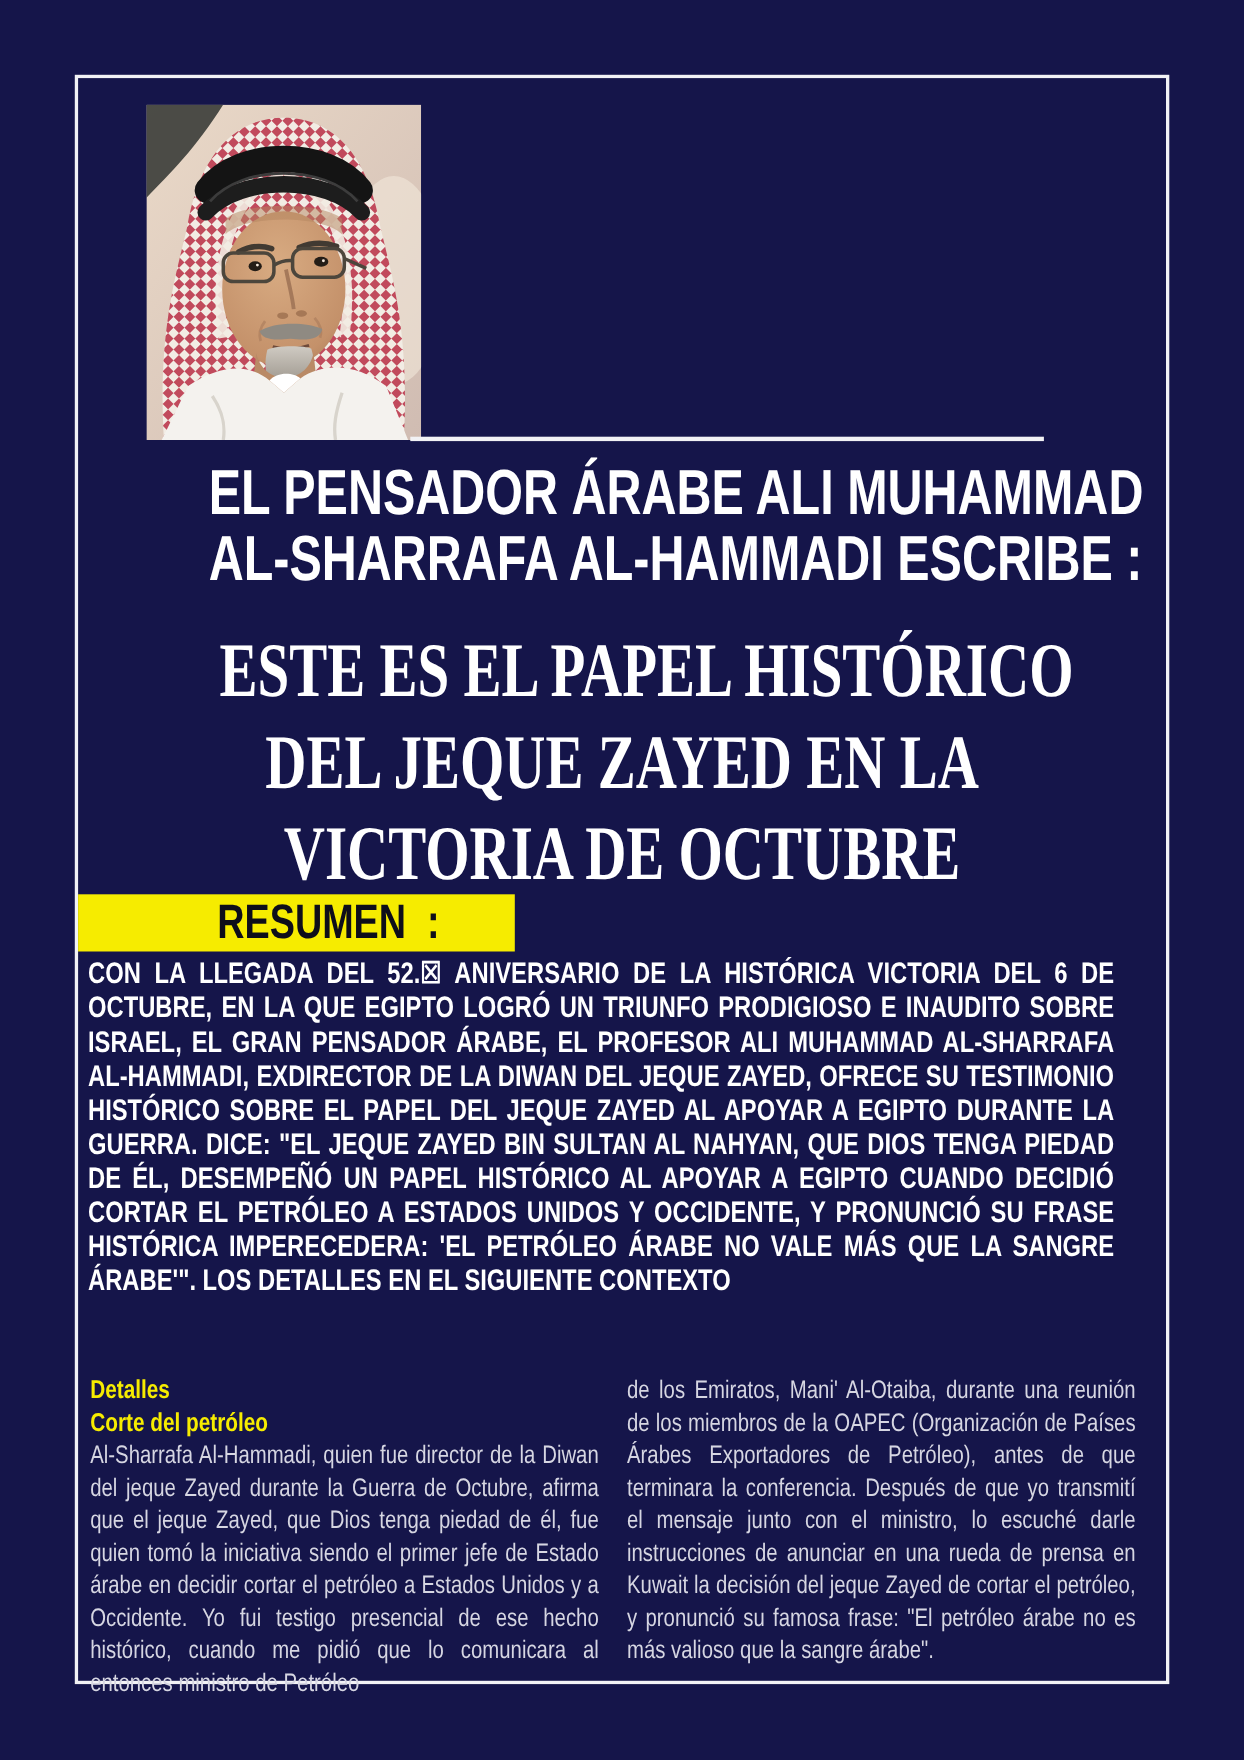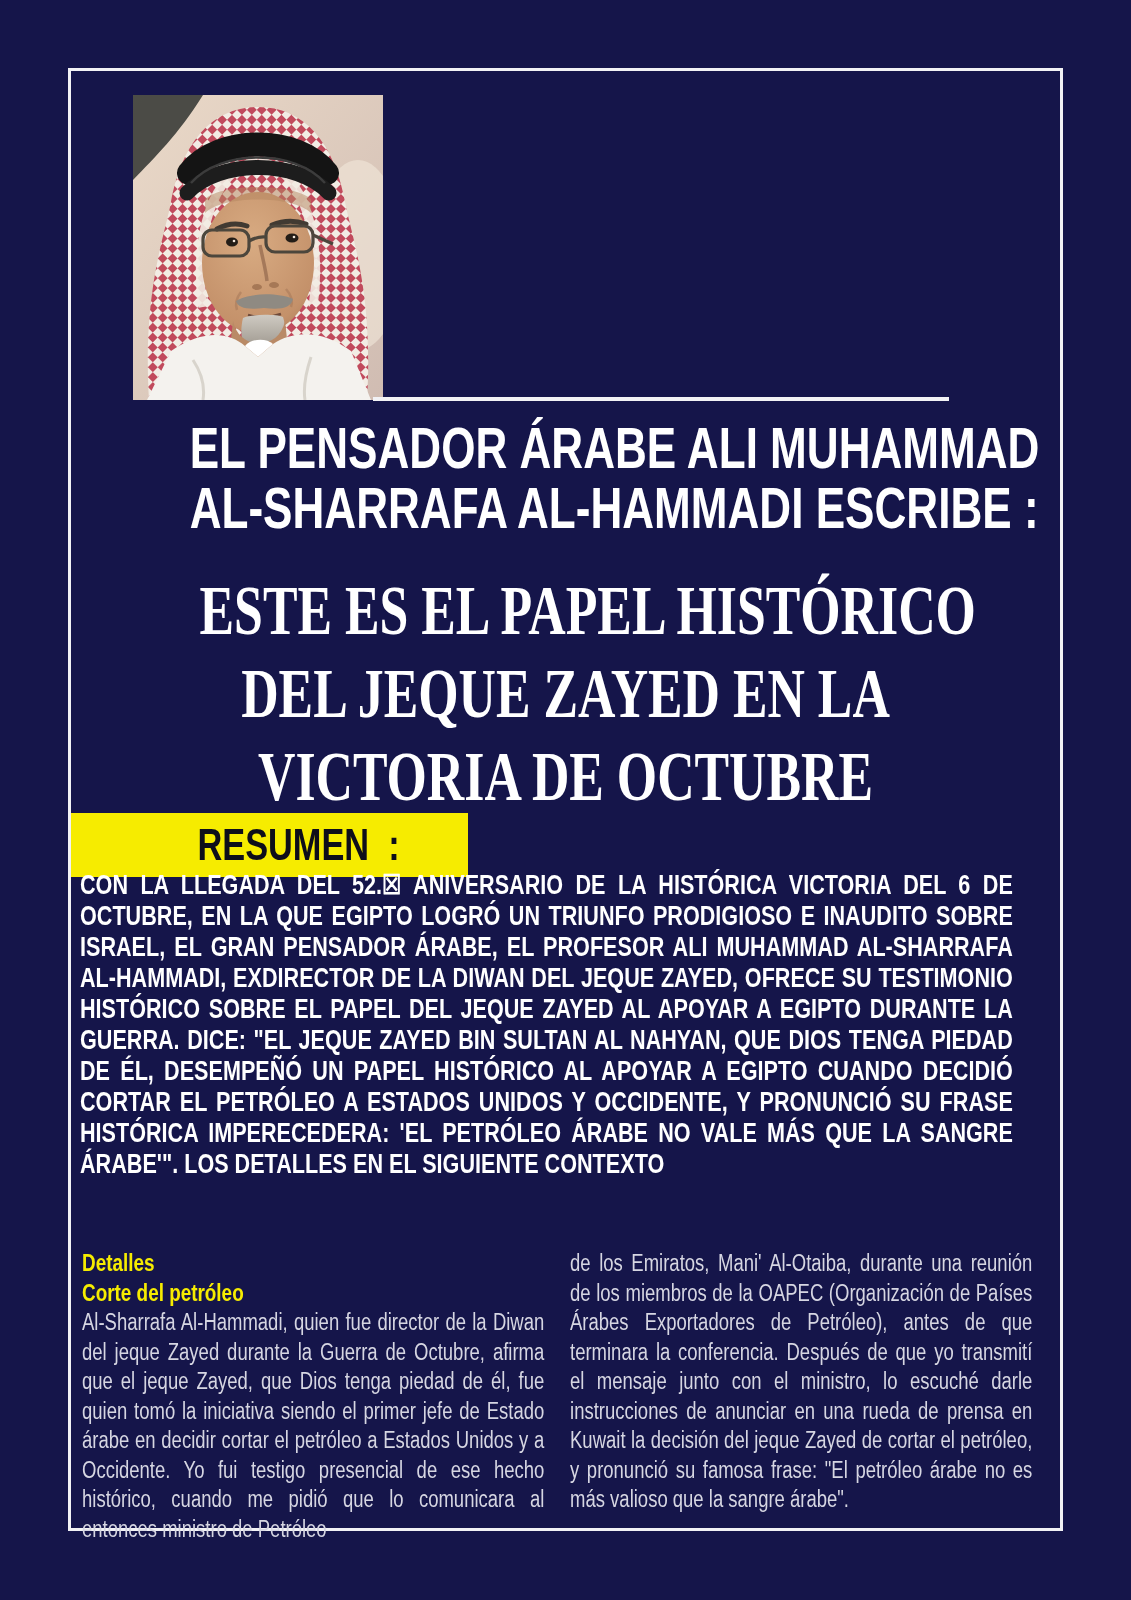--- a/index.html
+++ b/index.html
@@ -37,21 +37,21 @@
   }
   .headline{
     position:absolute;left:0;top:498px;width:989px;margin:0;
     font-family:"Liberation Serif", serif;font-weight:bold;
     text-align:center;color:var(--headline-white);
     font-size:70px;line-height:83px;
     transform:scaleX(0.74);transform-origin:50% 0;
     white-space:nowrap;
   }
   .resumen-bar{
-    position:absolute;left:0px;top:742px;width:397px;height:64px;
+    position:absolute;left:0px;top:742px;width:397px;height:52px;
     background:var(--accent-yellow);
     display:flex;align-items:center;justify-content:center;
     padding-left:58px;box-sizing:border-box;
   }
   .resumen-label{
     color:var(--resumen-text);font-weight:bold;font-size:44px;
     transform:scaleX(0.78);transform-origin:50% 50%;
     white-space:pre;letter-spacing:0px;
   }
   .summary{

